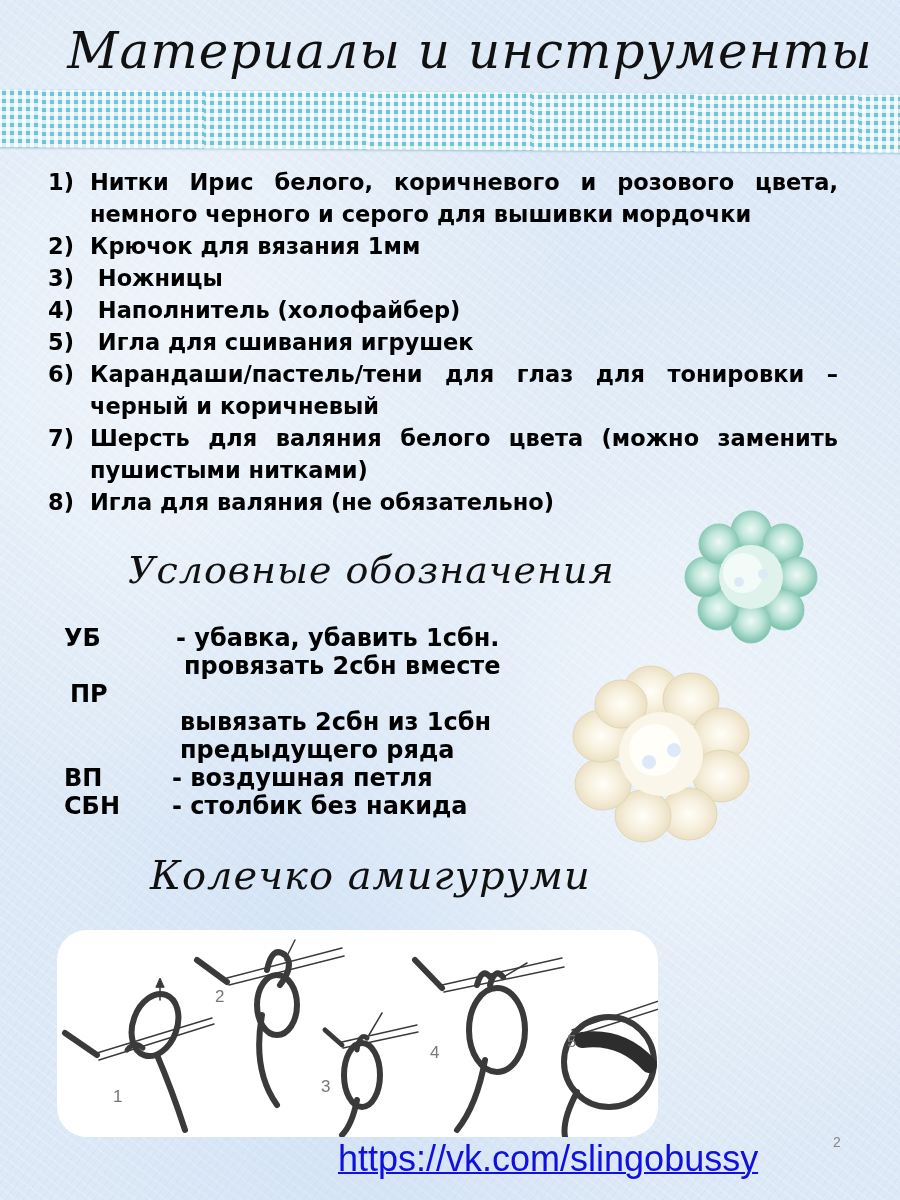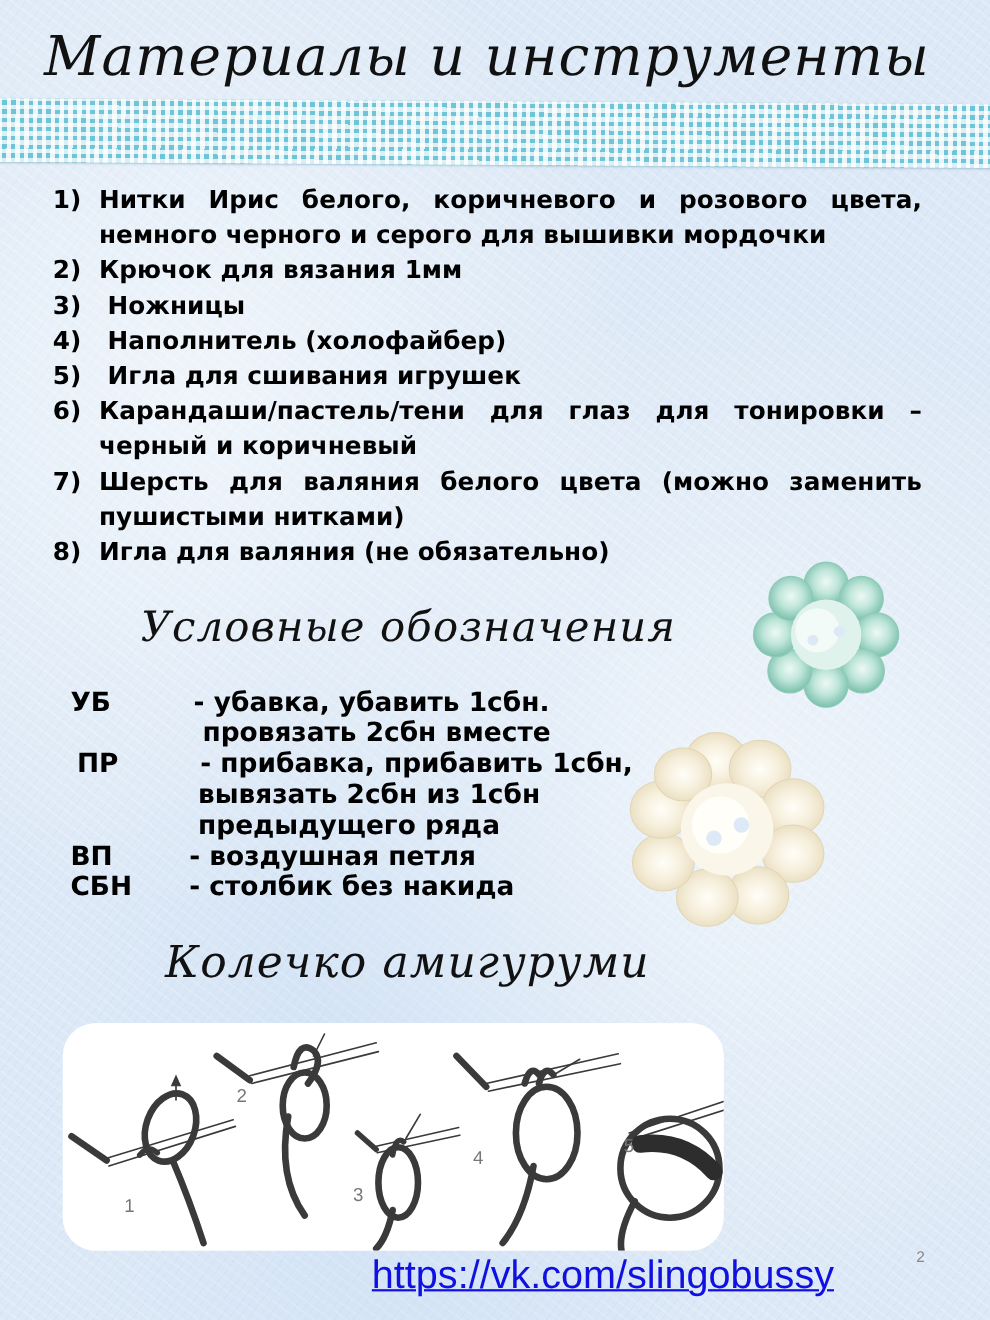--- a/index.html
+++ b/index.html
@@ -17,21 +17,21 @@
   }
   .script {
     font-family: "DejaVu Serif", serif;
     font-style: italic;
     font-weight: normal;
     color: #111;
     letter-spacing: 1px;
   }
   #title {
     position: absolute; left: 0; width: 900px; top: 22px;
-    text-align: left; font-size: 50px; padding-left: 40px; box-sizing: border-box;
+    text-align: center; font-size: 50px; padding-left: 40px; box-sizing: border-box;
   }
   #ribbon {
     position: absolute; left: -10px; top: 92px; width: 920px; height: 58px;
     transform: rotate(0.35deg);
     background-color: #6fc4d8;
     background-image:
       repeating-linear-gradient(90deg, rgba(255,255,255,0.85) 0 4px, rgba(255,255,255,0) 4px 8px),
       repeating-linear-gradient(0deg, rgba(255,255,255,0.75) 0 4px, rgba(255,255,255,0) 4px 8px);
     box-shadow: 0 1px 2px rgba(80,140,170,0.4);
   }
@@ -119,21 +119,20 @@
 <div id="legend">
   <div class="lg-row">
     <span class="lg-abbr">УБ</span>
     <span class="lg-desc" style="left:112px">-  убавка, убавить 1сбн.</span>
   </div>
   <div class="lg-row">
     <span class="lg-desc" style="left:120px">провязать 2сбн вместе</span>
   </div>
   <div class="lg-row">
     <span class="lg-abbr" style="left:6px">ПР</span>
-    <span class="lg-desc" style="left:118px">-  прибавка, прибавить 1сбн,</span>
   </div>
   <div class="lg-row">
     <span class="lg-desc" style="left:116px">вывязать 2сбн из 1сбн</span>
   </div>
   <div class="lg-row">
     <span class="lg-desc" style="left:116px">предыдущего ряда</span>
   </div>
   <div class="lg-row">
     <span class="lg-abbr">ВП</span>
     <span class="lg-desc" style="left:108px">- воздушная петля</span>

